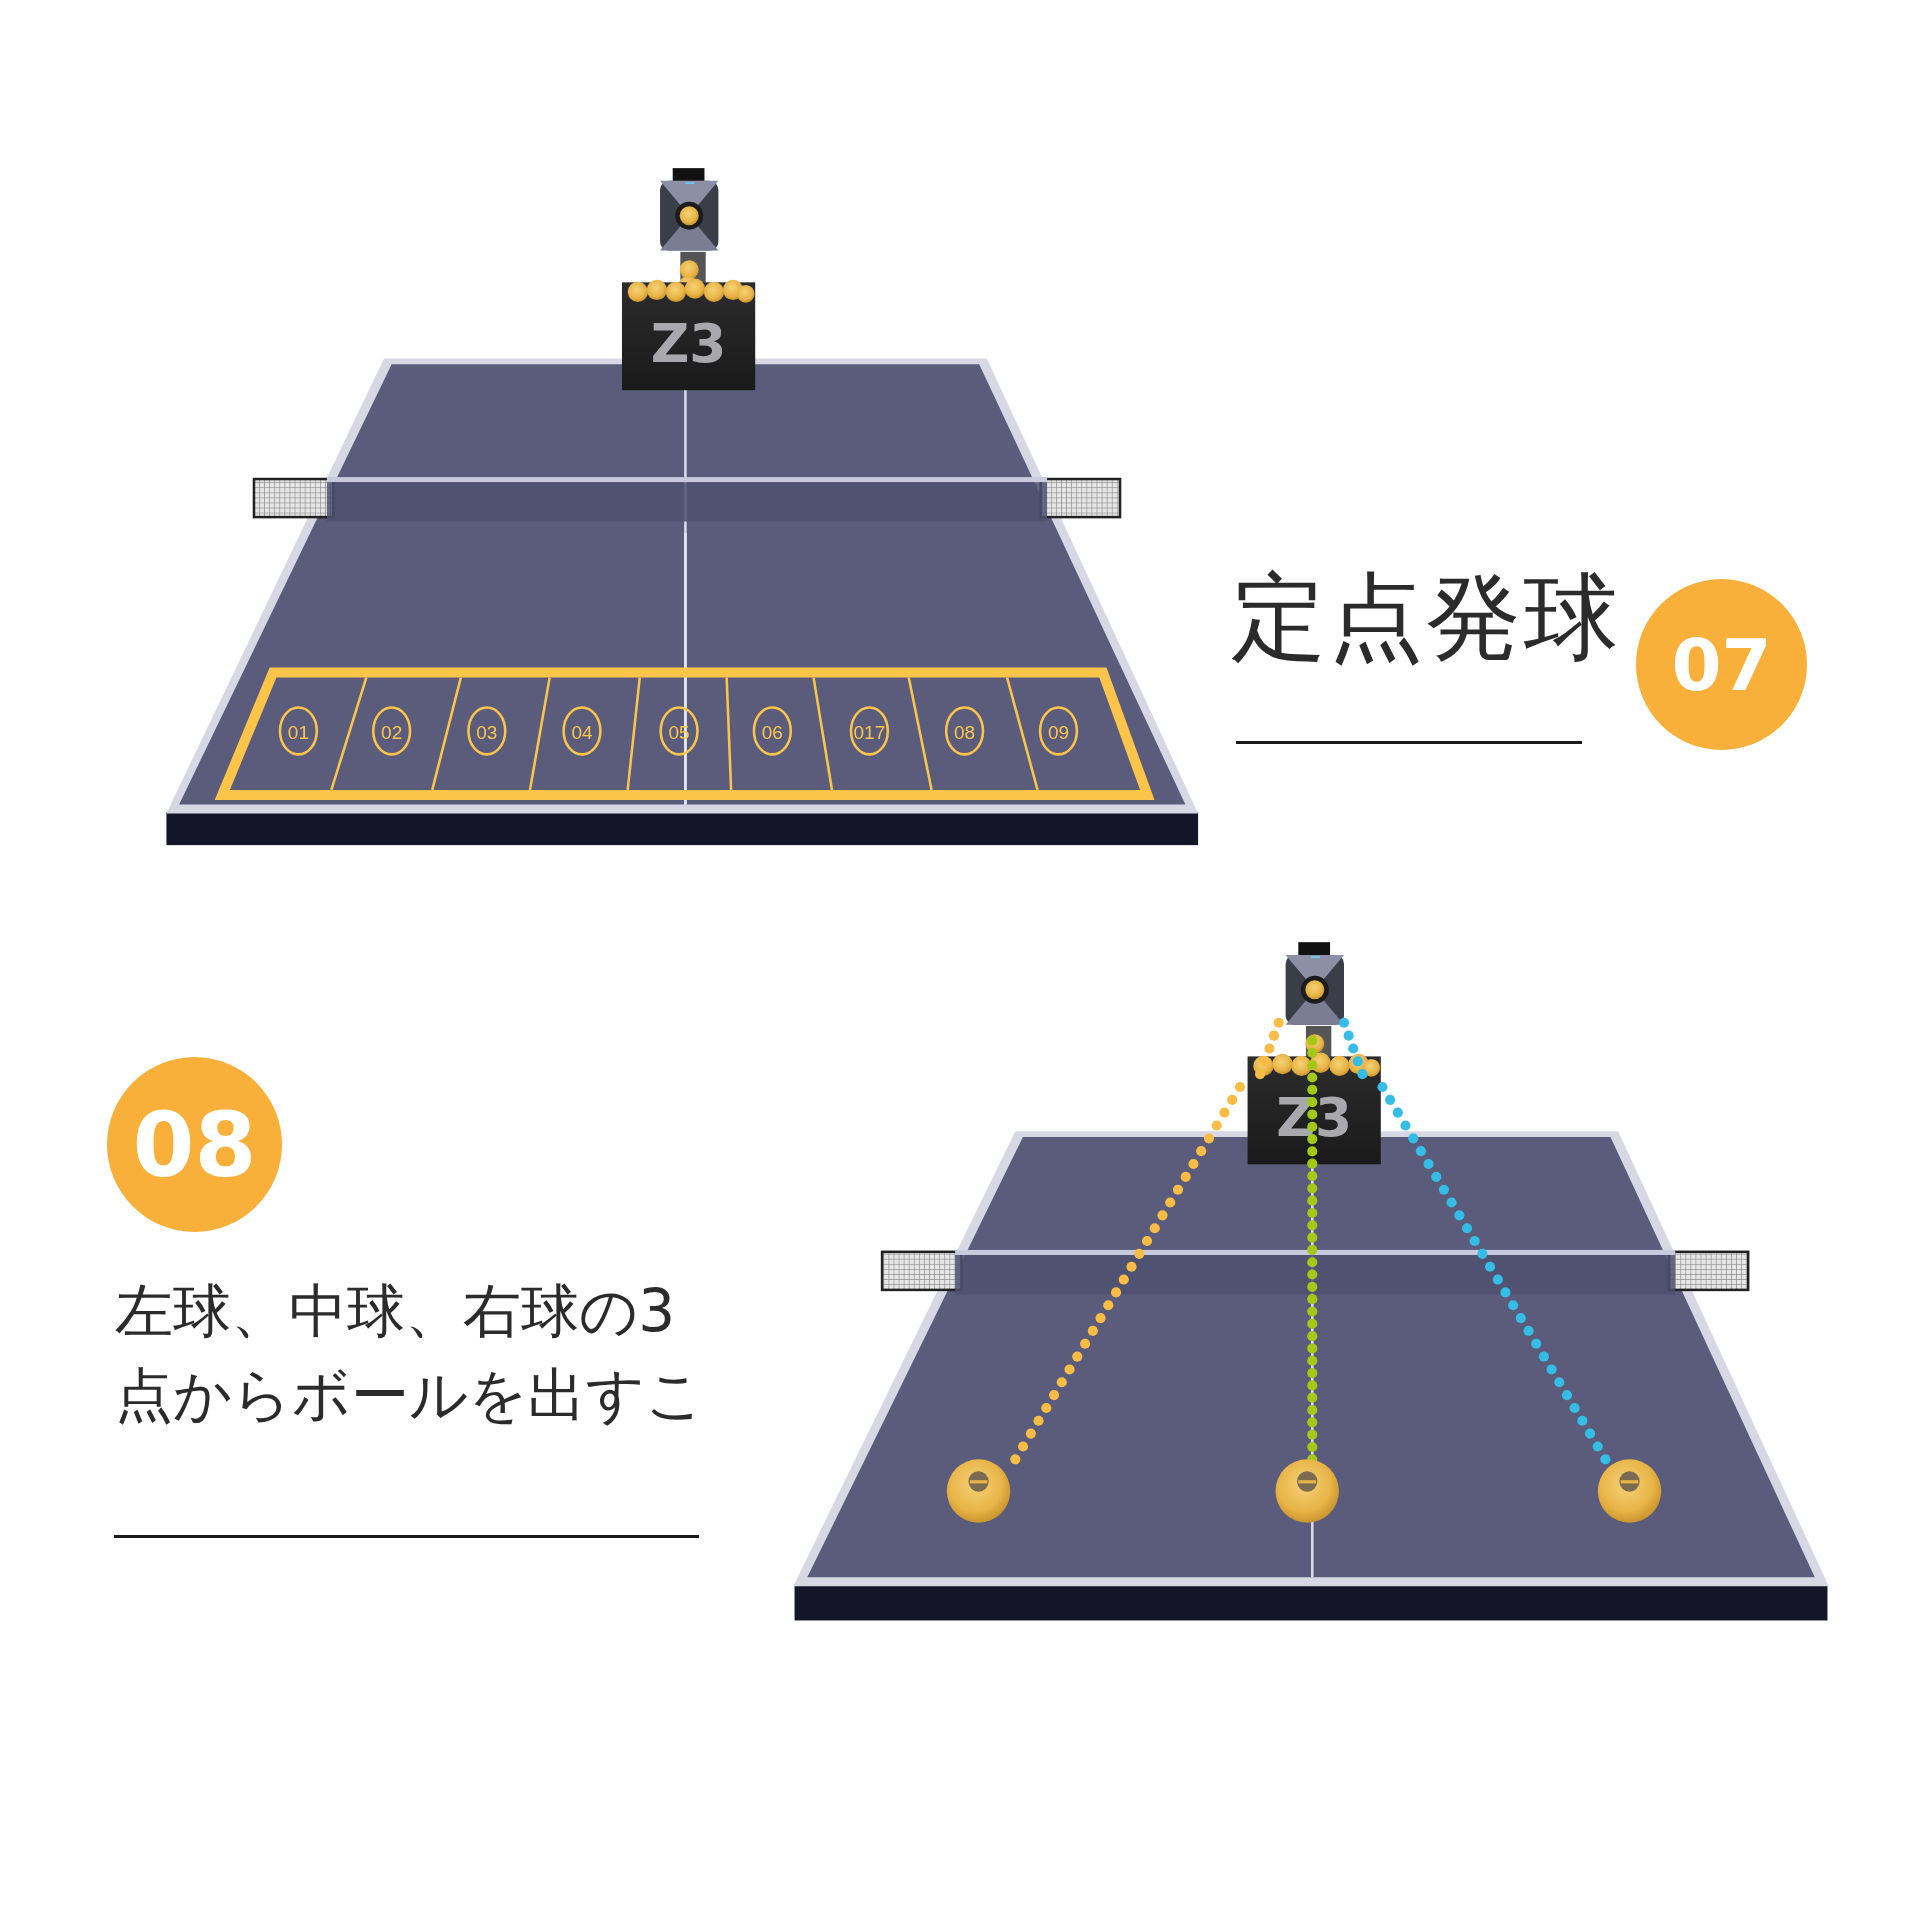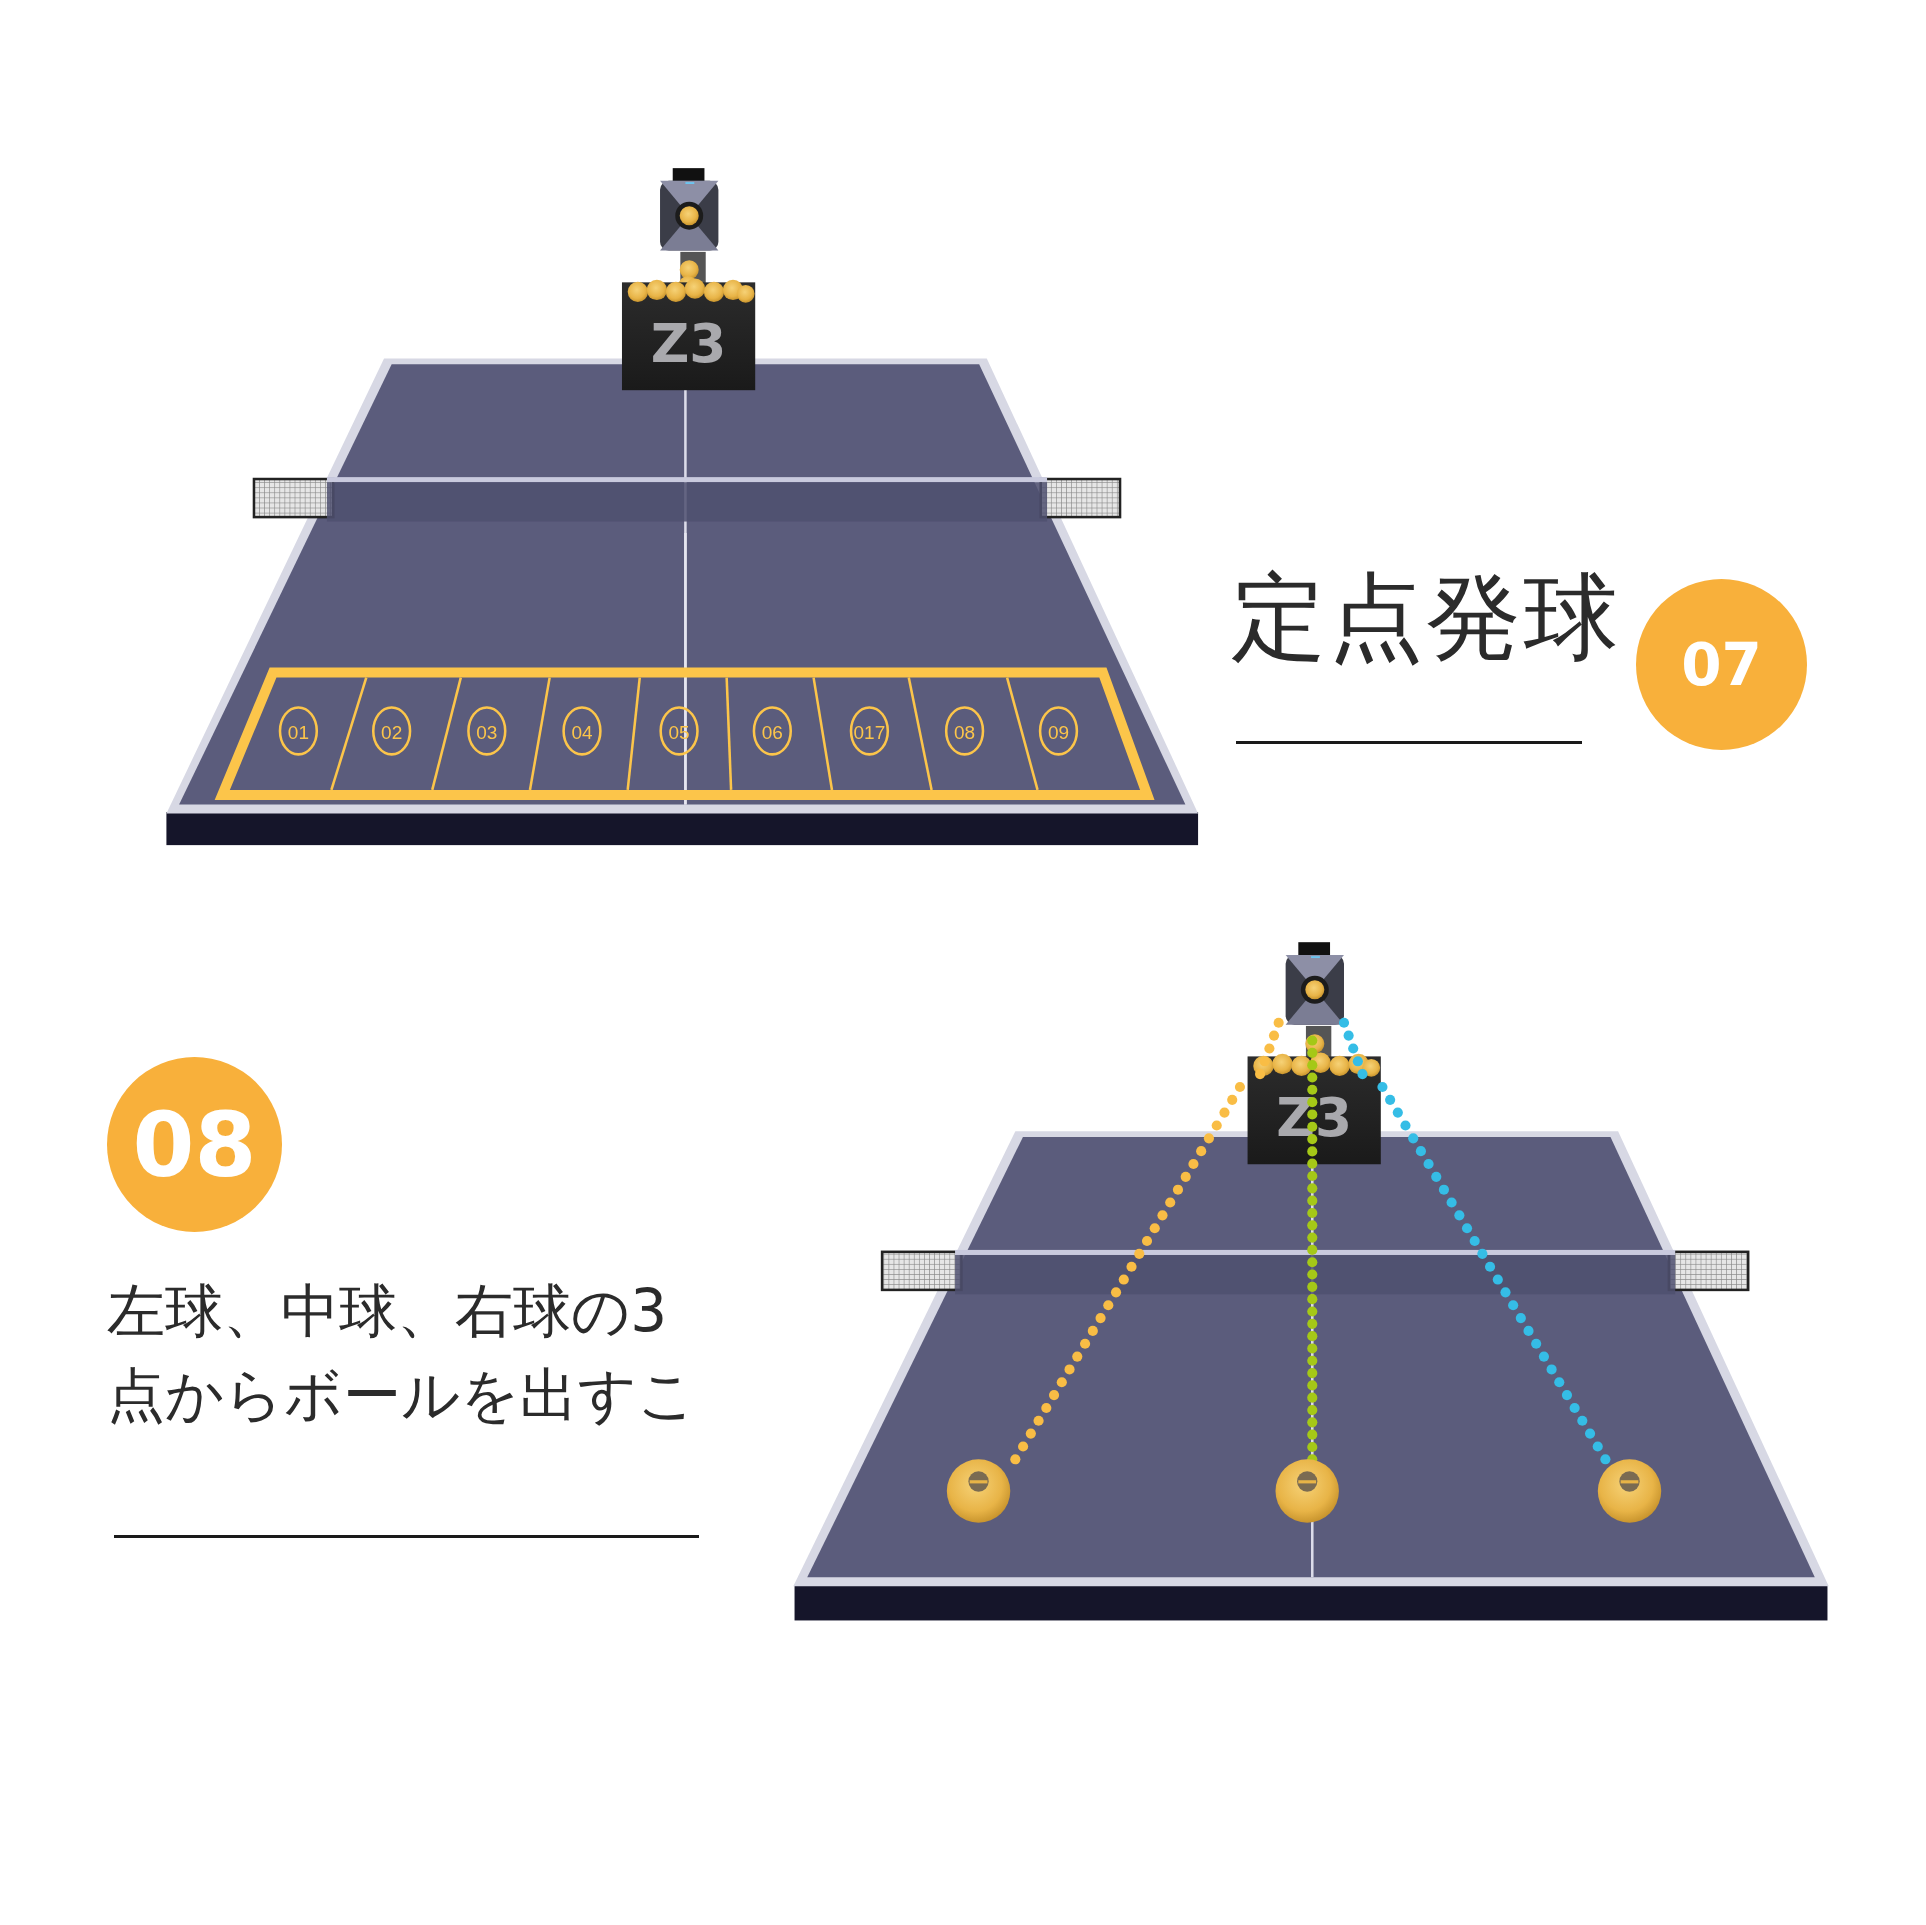--- a/index.html
+++ b/index.html
@@ -2,21 +2,21 @@
 <html style="font-size:10.2px"><head>
 <meta charset="utf-8">
 <style>
   html,body{margin:0;padding:0;background:#ffffff;}
   body{width:1926px;height:1925px;position:relative;overflow:hidden;font-family:"DejaVu Sans","Liberation Sans",sans-serif;}
   svg.scene{position:absolute;left:0;top:0;}
   .badge{position:absolute;border-radius:50%;background:#f8b03b;color:#fff;display:flex;align-items:center;justify-content:center;font-family:"DejaVu Sans","Liberation Sans",sans-serif;font-weight:bold;}
   .title7{position:absolute;left:1231px;top:570px;font-size:95px;color:#2b2b2b;letter-spacing:2.5px;white-space:nowrap;line-height:1;}
   .rule{position:absolute;height:3.2px;background:#1a1a1a;}
   .desc{position:absolute;left:107px;top:1269px;width:609px;font-size:58px;line-height:84px;color:#2b2b2b;}
-  .desc div{white-space:nowrap;}
+  .desc div{white-space:nowrap;margin-left:8px;}
   .zone-label{font-family:"Liberation Sans",sans-serif;}
 </style>
 </head>
 <body>
 
 <svg class="scene" width="1926" height="1925" viewBox="0 0 3035 3034">
   <defs>
     <pattern id="netpat" width="8" height="8" patternUnits="userSpaceOnUse">
       <rect width="8" height="8" fill="#e6e6e6"></rect>
       <path d="M0 0 V8 M0 0 H8" stroke="#8a8a8a" stroke-width="2"></path>
@@ -288,21 +288,21 @@
     <g>
       <circle cx="2568" cy="2350" r="50" fill="url(#ballgrad)"></circle>
       <circle cx="2568" cy="2335" r="16" fill="#7a6b52"></circle>
         <rect x="2554" y="2333" width="28" height="5" fill="#e8b447"></rect>
     </g>
   </g>
 </svg>
 
 <div class="title7">定点発球</div>
 <div class="rule" style="left:1236px;top:741px;width:346px;"></div>
-<div class="badge" style="left:1636px;top:579px;width:171px;height:171px;font-size:58px;">07</div>
+<div class="badge" style="left:1636px;top:579px;width:171px;height:171px;font-size:72px;">07</div>
 
 <div class="badge" style="left:107px;top:1057px;width:175px;height:175px;font-size:89px;">08</div>
 <div class="desc">
   <div>左球、中球、右球の3</div>
   <div>点からボールを出すこ</div>
 </div>
 <div class="rule" style="left:114px;top:1535px;width:585px;"></div>
 
 
 </body></html>

